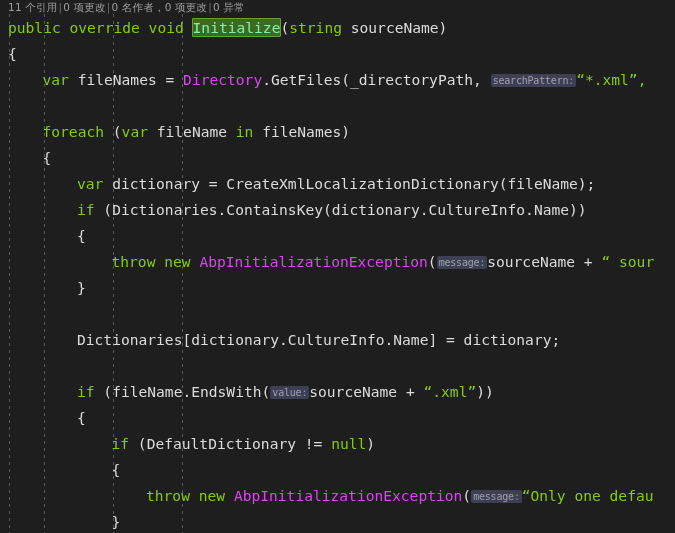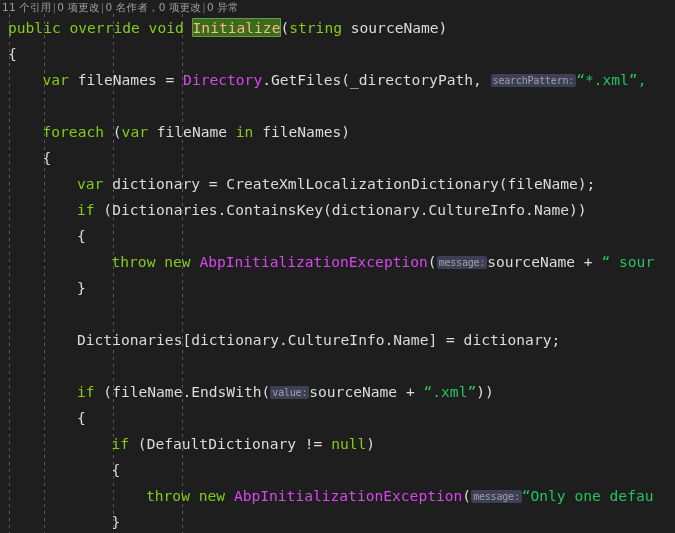--- a/index.html
+++ b/index.html
@@ -16,21 +16,21 @@
 
   
   #codelens {
     height: 14px;
     line-height: 14px;
     background: #1e1e1e;
     color: #9a9a9a;
     font-family: "DejaVu Sans", "Liberation Sans", sans-serif;
     font-size: 10.5px;
     white-space: nowrap;
-    padding-left: 2px;
+    padding-left: 8px;
     overflow: hidden;
     letter-spacing: 0.2px;
   }
   #codelens .cl-sep { color: #6e6e6e; padding: 0 1px; }
   #codelens .cl-item { color: #9d9d9d; }
 
   
   #editor {
     position: relative;
     width: 675px;
@@ -65,27 +65,27 @@
     height: 26px;
     white-space: pre;
     overflow: hidden;
     position: relative;
   }
 
   
   .kw   { color: #84cc16; }          
   .typ  { color: #d946ef; }          
   .pln  { color: #dcdcdc; }          
-  .str  { color: #22c55e; }
+  .str  { color: #84cc16; }
 
   
   .namebox {
     background: #3b6a21;
     border: 1px solid #61a036;
-    color: #fdba74;
+    color: #86efac;
     padding: 0 0px;
     margin: 0 -1px;
     border-radius: 1px;
   }
 
   
   .hint {
     background: #3d4055;
     color: #a0a0a8;
     font-size: 10px;

